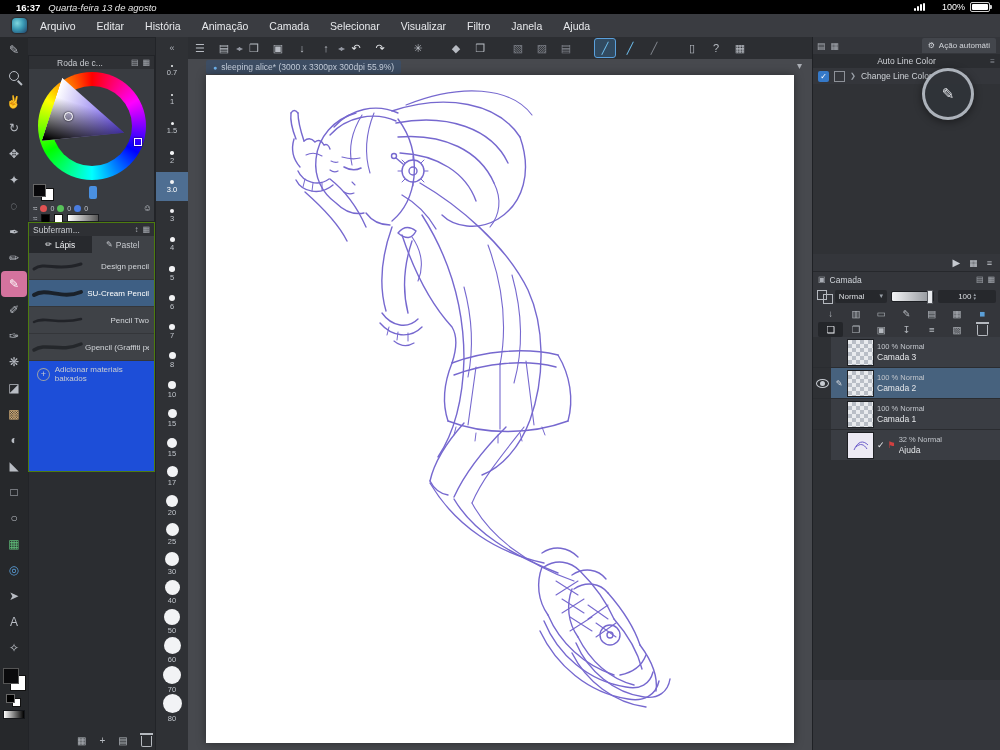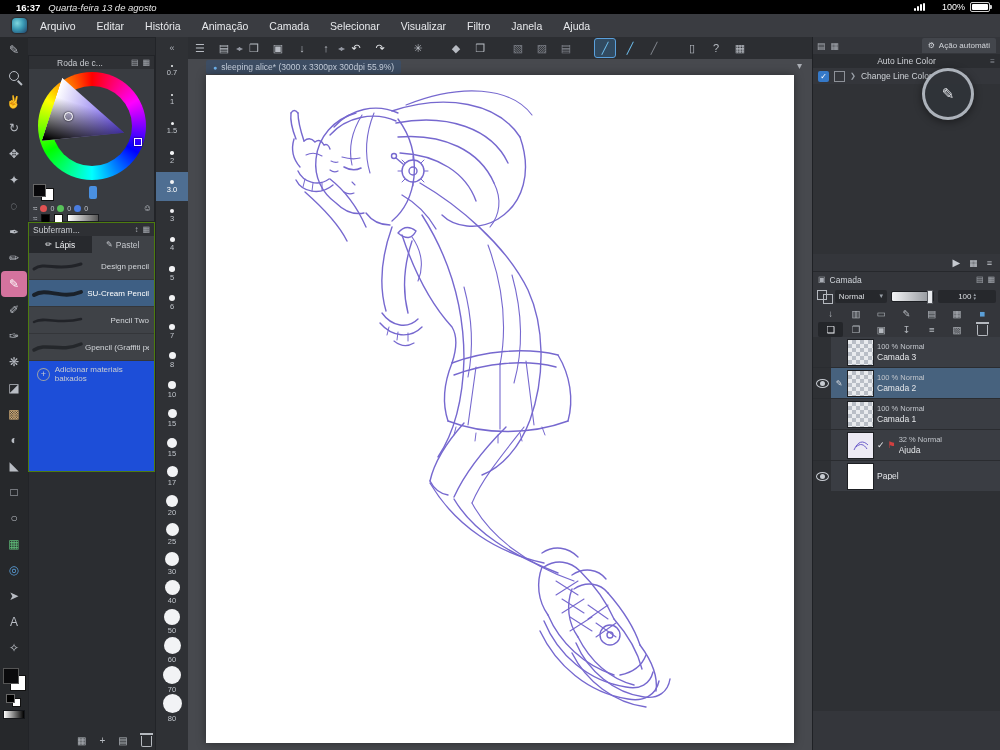--- a/index.html
+++ b/index.html
@@ -687,30 +687,20 @@
             <path d="M3,15 C7,6 12,5 17,10 M5,12 C9,8 13,9 16,14" stroke="#6b5ccb" stroke-width="1" fill="none"></path>
           </svg>
         </span>
         <span class="chk">✓</span>
         <span class="flag">⚑</span>
         <span class="ltext">
             <span class="info">32 %  Normal</span>
             <span class="lname">Ajuda</span>
           </span>
       </div>
-      <div class="lrow">
-        <span class="gutter">
-            <span class="eye"></span>
-          </span>
-        <span class="editmark"></span>
-        <span class="thumb white"></span>
-        <span class="ltext">
-            <span class="lname">Papel</span>
-          </span>
-      </div>
     </div>
     <div id="layer-rest"></div>
   </div>
 
   <div id="float-edit" class="abs">
     <span>✎</span>
   </div>
 
 </div>
 

